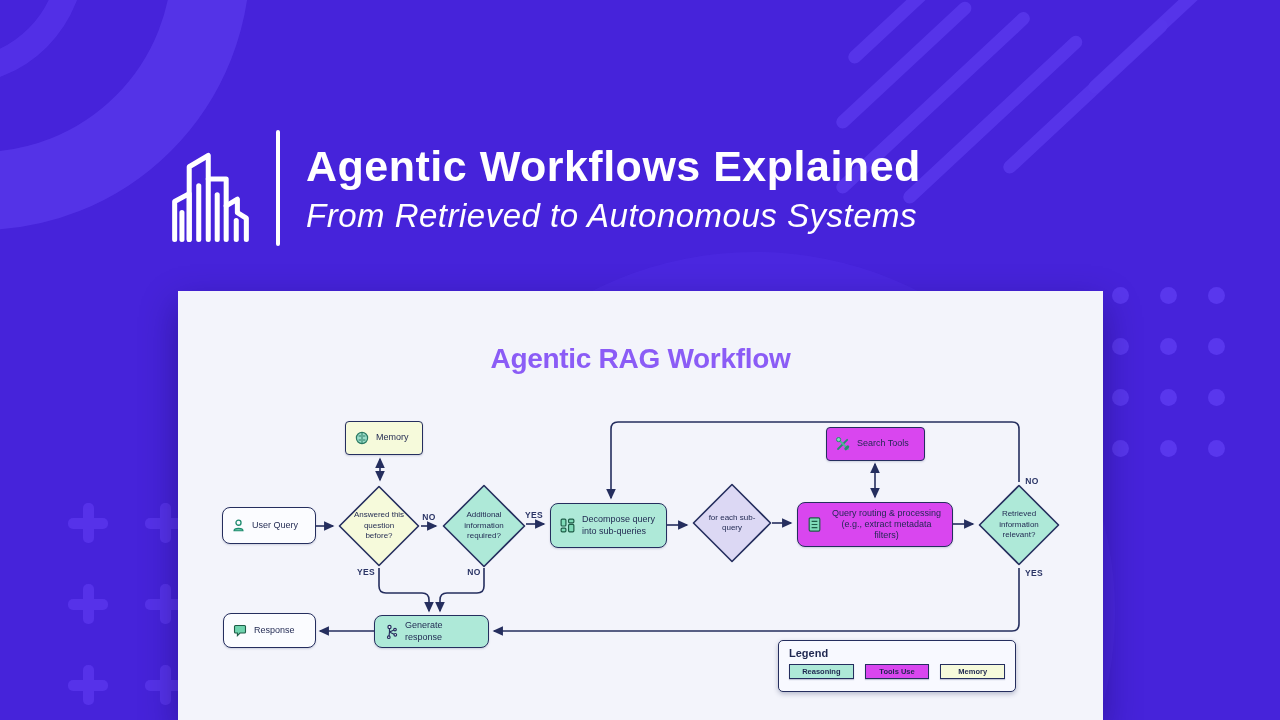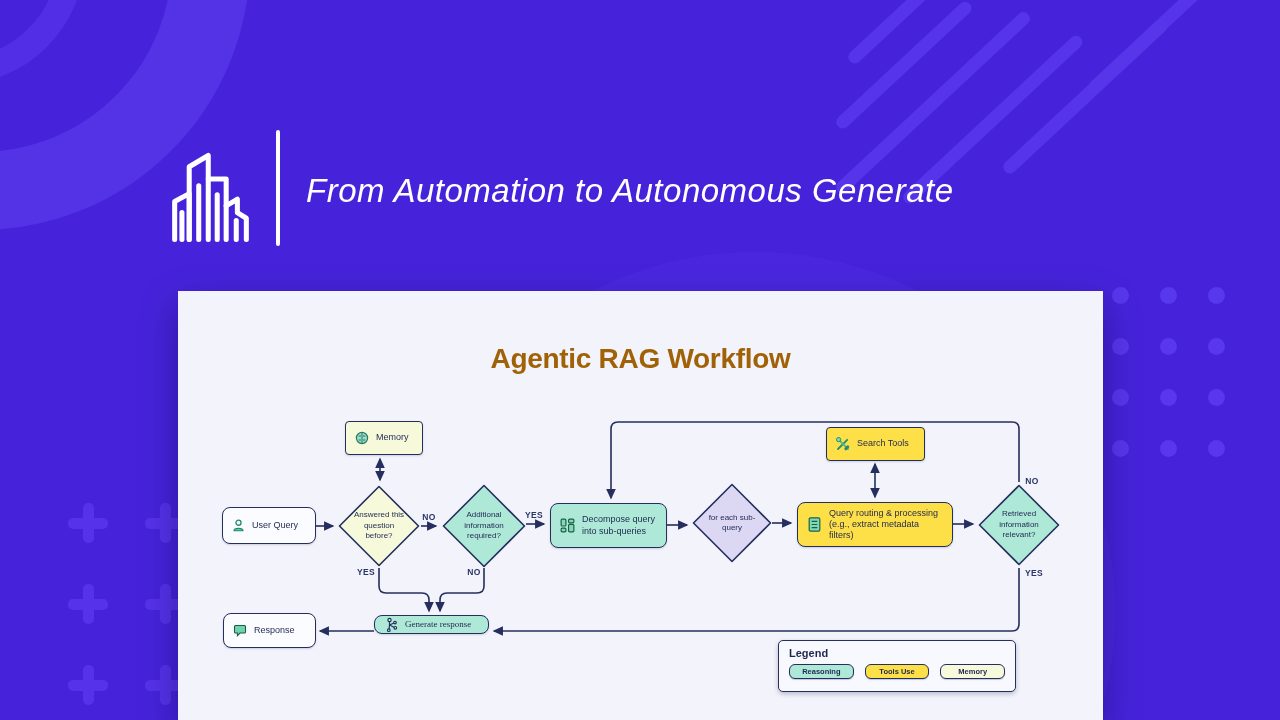--- a/index.html
+++ b/index.html
@@ -30,49 +30,49 @@
   .header { position:absolute; left:163px; top:130px; display:flex; align-items:center; z-index:3; }
   .logo { width:95px; height:112px; margin-right:18px; }
   .hdr-divider { width:4px; height:116px; background:#ffffff; border-radius:2px; margin-right:26px; }
   .hdr-title { color:#ffffff; font-size:43px; font-weight:700; letter-spacing:.5px; line-height:1.18; }
   .hdr-subtitle { color:#ffffff; font-size:33px; font-style:italic; font-weight:400; margin-top:6px;
                   letter-spacing:.5px; }
 
   
   .card { position:absolute; left:178px; top:291px; width:925px; height:429px; background:#f3f4fb;
           z-index:2; box-shadow:0 14px 34px rgba(10,5,60,.38); }
-  .diagram-title { position:absolute; left:0; right:0; top:52px; text-align:center; color:#a16207;
+  .diagram-title { position:absolute; left:0; right:0; top:52px; text-align:center; color:#8b5cf6;
                    font-size:28px; font-weight:700; letter-spacing:-.3px; }
 
   .flow { position:absolute; inset:0; }
   svg.wires { position:absolute; inset:0; width:925px; height:429px; }
 
   .node { position:absolute; display:flex; align-items:center; gap:6px; padding:0 8px;
           background:#fbfcff; border:1.5px solid #252e5e; border-radius:8px;
           font-size:9px; color:#1f2750; box-shadow:0 1px 2px rgba(30,40,90,.18); line-height:1.25; }
   .node .nicon { flex:0 0 auto; display:flex; }
   .teal-bg { background:#aee9d8; }
-  .lav-bg { background:#fde047; }
+  .lav-bg { background:#d946ef;text-align:center; }
   .yel-bg { background:#f6fadb; }
   .sm-radius { border-radius:4px; }
 
   .diamond { position:absolute; }
   .diamond svg { position:absolute; inset:0; }
   .diamond-label { position:absolute; inset:0; display:flex; align-items:center; justify-content:center;
                    text-align:center; font-size:8px; color:#1f2750; line-height:1.3; padding:14px; }
 
   .edge-label { position:absolute; transform:translate(-50%,-50%); font-size:8.5px; font-weight:700;
                 color:#2b3566; letter-spacing:.3px; }
 
   .legend { position:absolute; left:600px; top:349px; width:238px; height:52px; background:#f8f9ff;
             border:1.5px solid #252e5e; border-radius:5px; padding:6px 10px;
             box-shadow:0 2px 5px rgba(37,46,94,.3); }
   .legend-title { font-size:11px; font-weight:700; color:#1f2750; }
   .legend-row { display:flex; gap:11px; margin-top:5px; }
-  .pill { flex:1; height:15px; border:1.2px solid #252e5e; border-radius:6px; display:flex;
+  .pill { flex:1; height:15px; border:1.2px solid #252e5e; border-radius:0; display:flex;
           align-items:center; justify-content:center; font-size:7.5px; font-weight:600;
           color:#1f2750; box-shadow:0 1px 1px rgba(37,46,94,.25); }
 </style>
 </head>
 <body>
 
 <div class="deco ring-big"></div>
 <div class="deco ring-small"></div>
 <div class="deco dome"></div>
 <div>
@@ -112,21 +112,22 @@
     <path d="M14.5 96 V72"></path>
     <path d="M21 96 V31 L38 21 V96"></path>
     <path d="M29.5 96 V48"></path>
     <path d="M38 42 H54 V96"></path>
     <path d="M46 96 V56"></path>
     <path d="M54 66 L64 60 V72 L72 77 V96"></path>
     <path d="M63 96 V79"></path>
   </svg>
   <div class="hdr-divider"></div>
   <div>
-    <div class="hdr-subtitle">From Automation to Autonomous Generate</div>
+    <div class="hdr-title">Agentic Workflows Explained</div>
+    <div class="hdr-subtitle">From Retrieved to Autonomous Systems</div>
   </div>
 </div>
 
 <div class="card">
   <div class="diagram-title">Agentic RAG Workflow</div>
 
   <div class="flow">
 
     <svg class="wires" viewBox="0 0 925 429">
       <defs>
@@ -197,21 +198,21 @@
     <div class="node lav-bg sm-radius" style="left:648px;top:136px;width:99px;height:34px;">
       <svg class="nicon" width="16" height="16" viewBox="0 0 16 16">
         <path d="M3 13 L12.2 3.8" stroke="#2a8a6f" stroke-width="1.8" stroke-linecap="round"></path>
         <path d="M3.4 3.4 L13 13" stroke="#4db896" stroke-width="1.8" stroke-linecap="round"></path>
         <circle cx="3.6" cy="3.6" r="2.1" fill="#7edbb8" stroke="#2a8a6f" stroke-width="1"></circle>
         <path d="M10.8 12.8 l2 -2" stroke="#2a8a6f" stroke-width="3" stroke-linecap="round"></path>
       </svg>
       <span>Search Tools</span>
     </div>
 
-    <div class="node teal-bg" style="left:196px;top:324px;width:115px;height:19px;font-family:Liberation Serif, serif;">
+    <div class="node teal-bg" style="left:196px;top:324px;width:115px;height:33px;">
       <svg class="nicon" width="16" height="16" viewBox="0 0 16 16">
         <g fill="none" stroke="#252e5e" stroke-width="1.2">
           <path d="M6.5 8 L6.5 3.5 M6.5 8 L11 6 M6.5 8 L6 12.5 M6.5 8 L11.5 10.5"></path>
           <circle cx="6.5" cy="3" r="1.6" fill="#f3f4fb"></circle>
           <circle cx="12" c5="6" cy="5.6" r="1.3" fill="#f3f4fb"></circle>
           <circle cx="5.8" cy="13.2" r="1.3" fill="#f3f4fb"></circle>
           <circle cx="12.3" cy="10.8" r="1.3" fill="#f3f4fb"></circle>
         </g>
       </svg>
       <span>Generate response</span>

